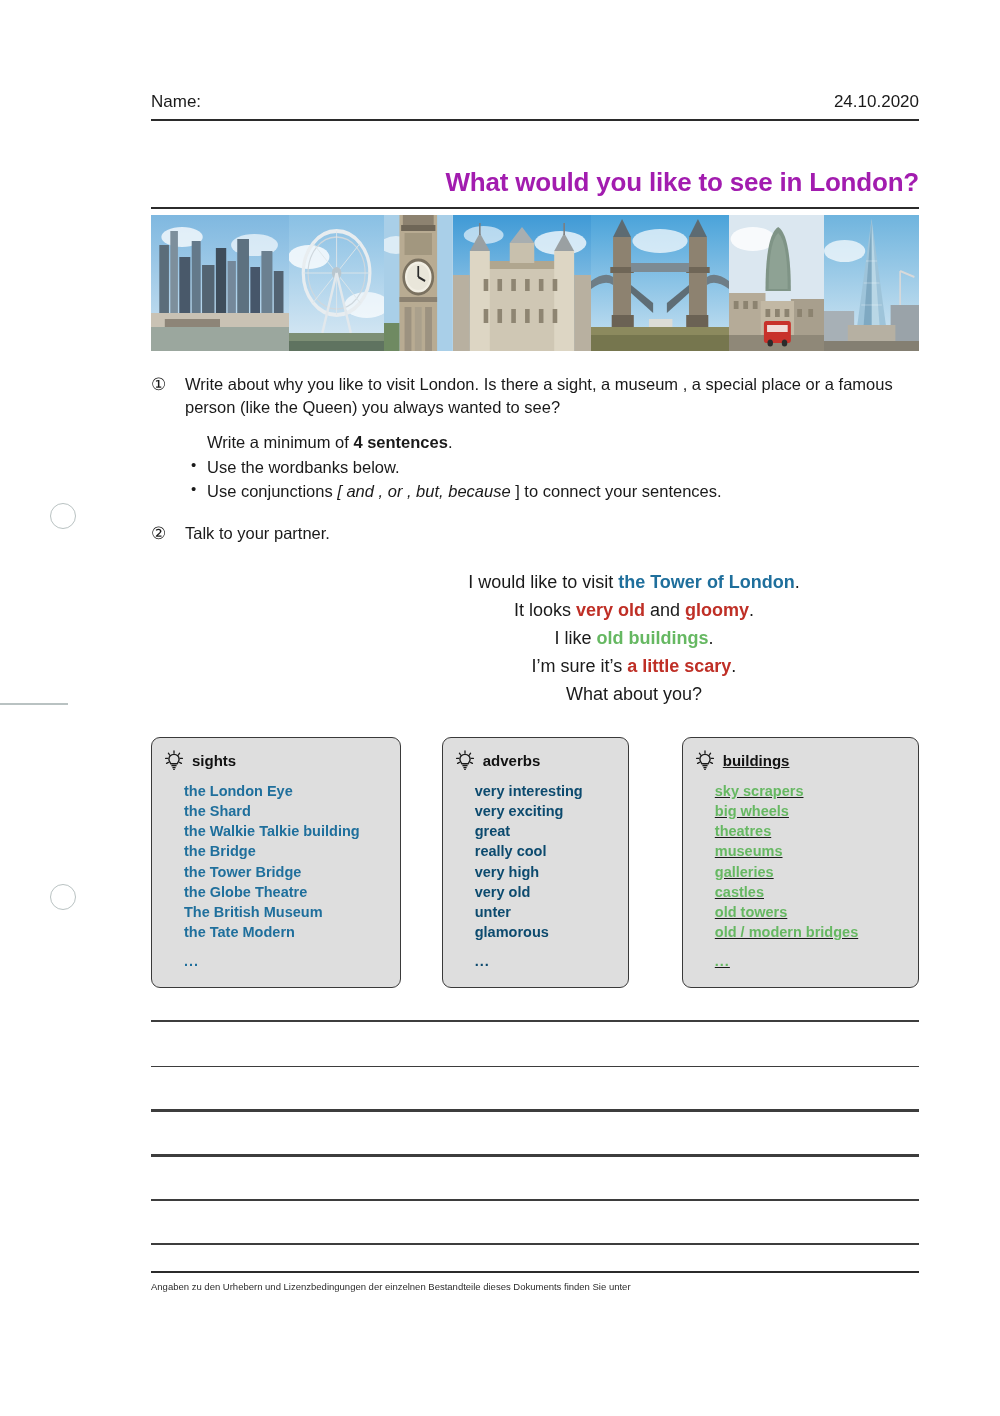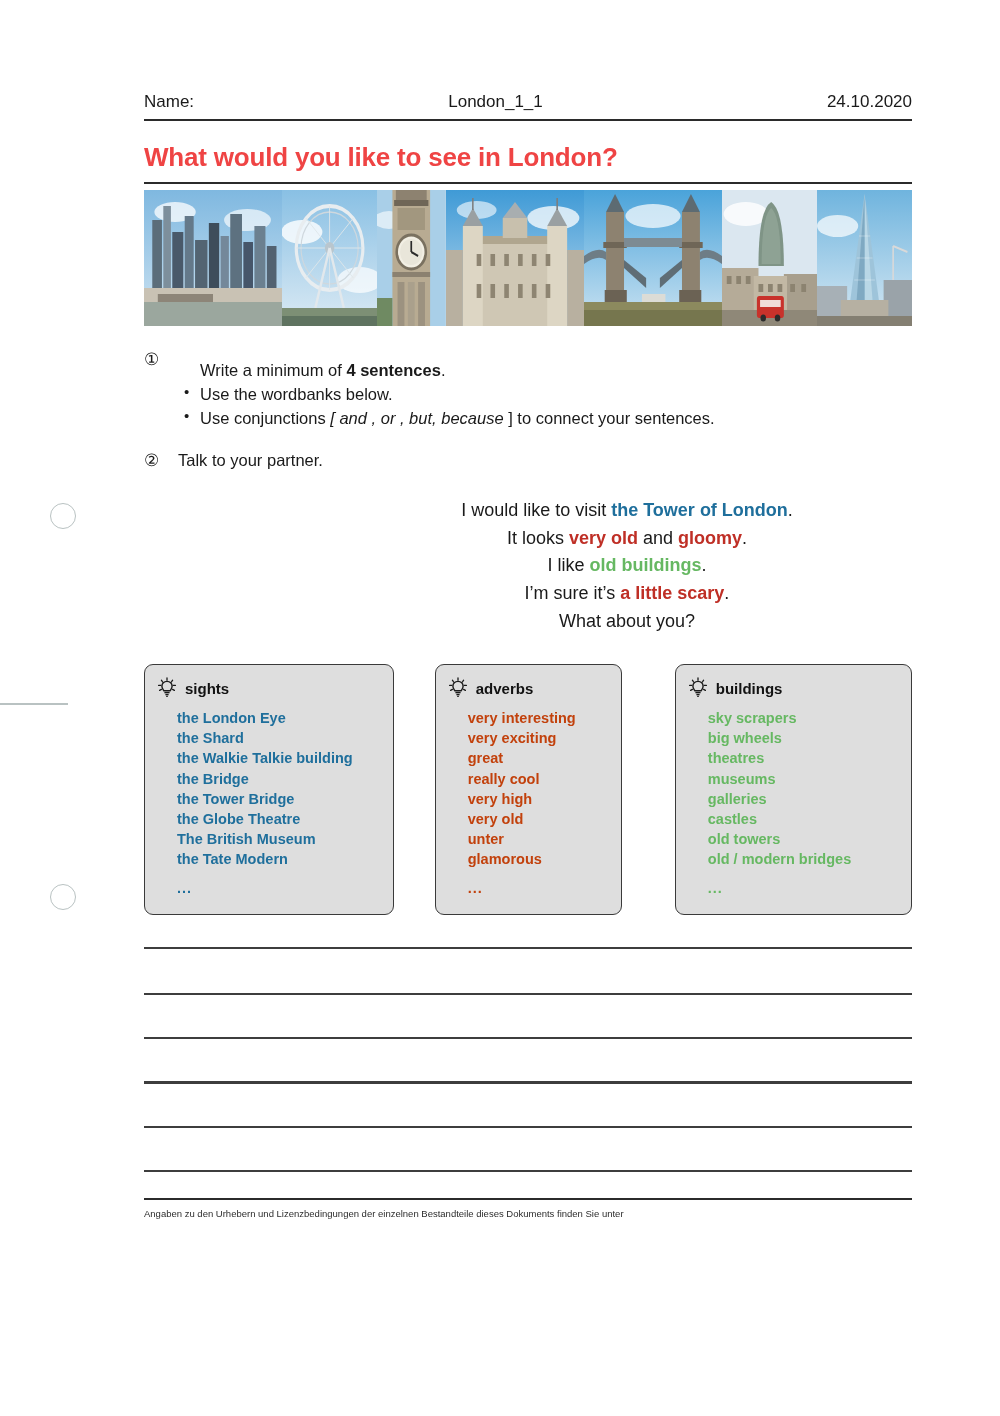--- a/index.html
+++ b/index.html
@@ -33,21 +33,21 @@
     left: 0;
     top: 703px;
     width: 68px;
     height: 1.5px;
     background: #b9c2c2;
   }
 
   
   .sheet {
     position: absolute;
-    left: 144px;
+    left: 151px;
     top: 0;
     width: 768px;
   }
 
   
   .header-row {
     display: flex;
     align-items: baseline;
     justify-content: space-between;
     padding-top: 92px;
@@ -62,25 +62,26 @@
   }
   .header-date { flex: 0 0 auto; }
   .rule-strong {
     margin-top: 7px;
     height: 2px;
     background: #2b2b2b;
   }
 
   
   .doc-title {
-    margin-top: 21px;
+    margin-top: 46px;
     font-size: 26px;
     font-weight: bold;
-    color: #ef4444;
+    color: #a21caf;
     letter-spacing: -0.2px;
+    text-align: right;
   }
   .rule-thin {
     margin-top: 9px;
     height: 1.5px;
     background: #2b2b2b;
   }
 
   
   .image-strip {
     margin-top: 6px;
@@ -161,21 +162,21 @@
   .wb {
     background: #dedede;
     border: 1.6px solid #3a3a3a;
     border-radius: 9px;
     padding: 12px 14px 16px 12px;
     box-sizing: border-box;
     min-height: 230px;
   }
   .wb-sights    { width: 258px; margin-right: 41px; }
   .wb-adverbs   { width: 193px; margin-right: 53px; }
-  .wb-buildings { width: 245px; }
+  .wb-buildings { width: 245px; text-decoration: underline; }
 
   .wb-head {
     display: flex;
     align-items: center;
     gap: 8px;
     font-size: 15px;
     font-weight: bold;
     color: #121212;
     margin-bottom: 9px;
   }
@@ -183,21 +184,21 @@
 
   .wb-list {
     margin: 0;
     padding: 0 0 0 20px;
     list-style: none;
     font-size: 14.5px;
     font-weight: bold;
     line-height: 1.39;
   }
   .wb-sights .wb-list    li { color: #1f6f9c; }
-  .wb-adverbs .wb-list   li { color: #c2410c; }
+  .wb-adverbs .wb-list   li { color: #0c4a6e; }
   .wb-buildings .wb-list li { color: #66b862; }
   .wb-list li.ellipsis { margin-top: 9px; letter-spacing: 1px; }
 
   
   .lines { margin-top: 32px; }
   .wline { background: #3d3d3d; }
   .wline.thin  { height: 1.6px; }
   .wline.thick { height: 2.6px; }
   .line-gap-a { height: 44px; }
   .line-gap-b { height: 42px; }
@@ -221,21 +222,20 @@
 <body>
 
 <div class="punch-hole top"></div>
 <div class="fold-mark"></div>
 <div class="punch-hole bottom"></div>
 
 <div class="sheet">
 
   <div class="header-row">
     <span class="header-name">Name:</span>
-    <span class="header-title-mid">London_1_1</span>
     <span class="header-date">24.10.2020</span>
   </div>
   <div class="rule-strong"></div>
 
   <div class="doc-title">What would you like to see in London?</div>
   <div class="rule-thin"></div>
 
   <div class="image-strip">
 
     <div class="img-panel wide">
@@ -439,20 +439,21 @@
       </svg>
     </div>
 
   </div>
 
   <div class="tasks">
 
     <div class="task">
       <div class="task-num">①</div>
       <div class="task-body">
+        <div>Write about why you like to visit London. Is there a sight, a museum , a special place or a famous person (like the Queen) you always wanted to see?</div>
         <ul class="bullets">
           <li class="cont"><span>Write a minimum of </span><span class="b">4 sentences</span><span>.</span></li>
           <li><span>Use the wordbanks below.</span></li>
           <li><span>Use conjunctions </span><span class="it">[ and , or , but, because </span><span>] to connect your sentences.</span></li>
         </ul>
       </div>
     </div>
 
     <div class="task">
       <div class="task-num">②</div>

